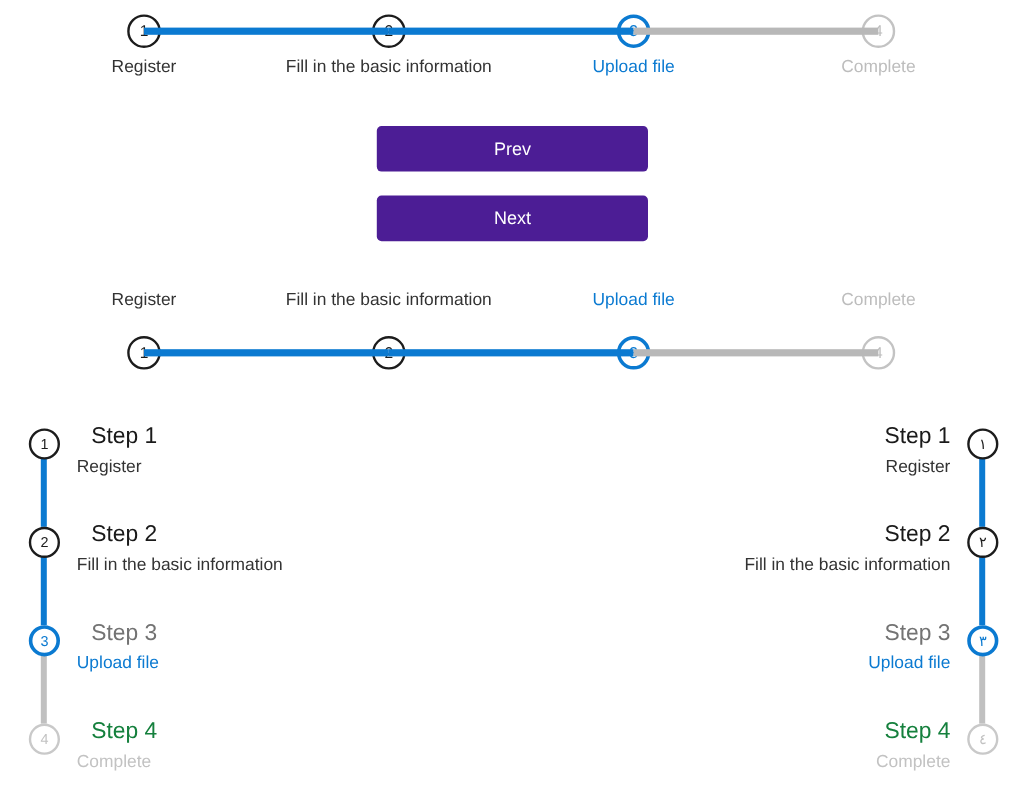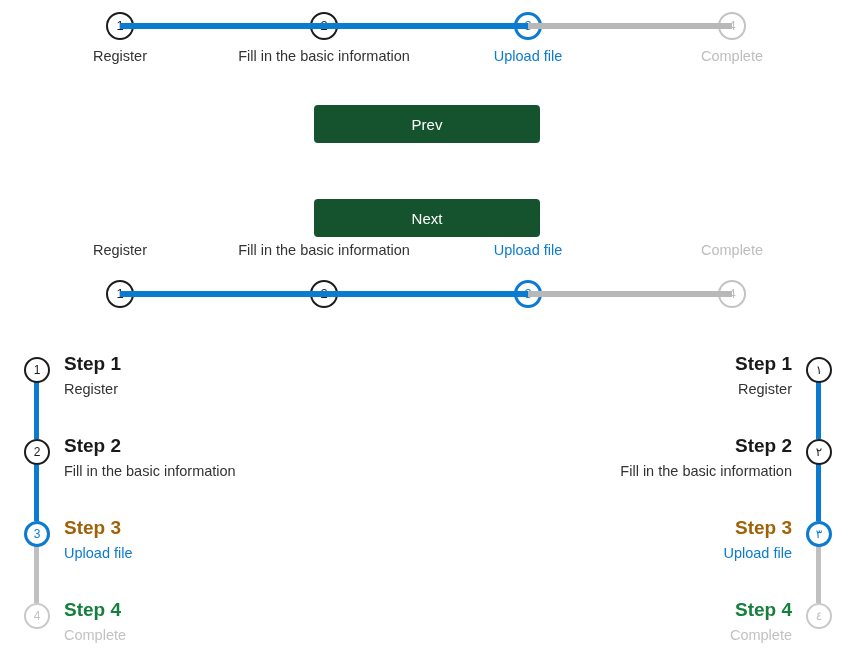--- a/index.html
+++ b/index.html
@@ -82,21 +82,21 @@
     position: absolute;
     left: 314px;
     width: 226px;
   }
   .btn {
     display: block;
     width: 226px;
     height: 38px;
     border: none;
     border-radius: 4px;
-    background: #14532d;
+    background: #4c1d95;
     color: #ffffff;
     font-size: 15px;
     font-family: "Liberation Sans", sans-serif;
     cursor: pointer;
     padding: 0;
   }
 
   
   .v-stepper {
     position: absolute;
@@ -144,25 +144,26 @@
     top: 26px;
     height: 58px;
     background: #0b7ad1;
     z-index: 1;
   }
   .v-bar.pending { background: #c0c0c0; }
 
   .v-text { position: absolute; top: -4px; }
   .v-title {
     font-size: 19px;
-    font-weight: bold;
+    font-weight: normal;
     color: #1a1a1a;
     line-height: 26px;
-  }
-  .v-title.active { color: #a16207; }
+    margin-left: 12px;
+  }
+  .v-title.active { color: #737373; }
   .v-title.pending { color: #15803d; }
   .v-desc {
     font-size: 14.5px;
     color: #333333;
     line-height: 24px;
     white-space: nowrap;
   }
   .v-desc.active { color: #0b7ad1; }
   .v-desc.pending { color: #c2c2c2; }
 
@@ -204,21 +205,21 @@
     <div class="h-label" style="left:120px;top:2px;">Register</div>
     <div class="h-label" style="left:324px;top:2px;">Fill in the basic information</div>
     <div class="h-label active" style="left:528px;top:2px;">Upload file</div>
     <div class="h-label pending" style="left:732px;top:2px;">Complete</div>
   </div>
 </div>
 
 <div class="btn-col" style="top:105px;">
   <button class="btn">Prev</button>
 </div>
-<div class="btn-col" style="top:163px;margin-top:36px;">
+<div class="btn-col" style="top:163px;">
   <button class="btn">Next</button>
 </div>
 
 <div class="h-stepper" id="stepper-labels-above" style="position:absolute;left:0;top:242px;">
 
   <div style="position:relative;height:26px;">
     <div class="h-label" style="left:120px;top:0;">Register</div>
     <div class="h-label" style="left:324px;top:0;">Fill in the basic information</div>
     <div class="h-label active" style="left:528px;top:0;">Upload file</div>
     <div class="h-label pending" style="left:732px;top:0;">Complete</div>

